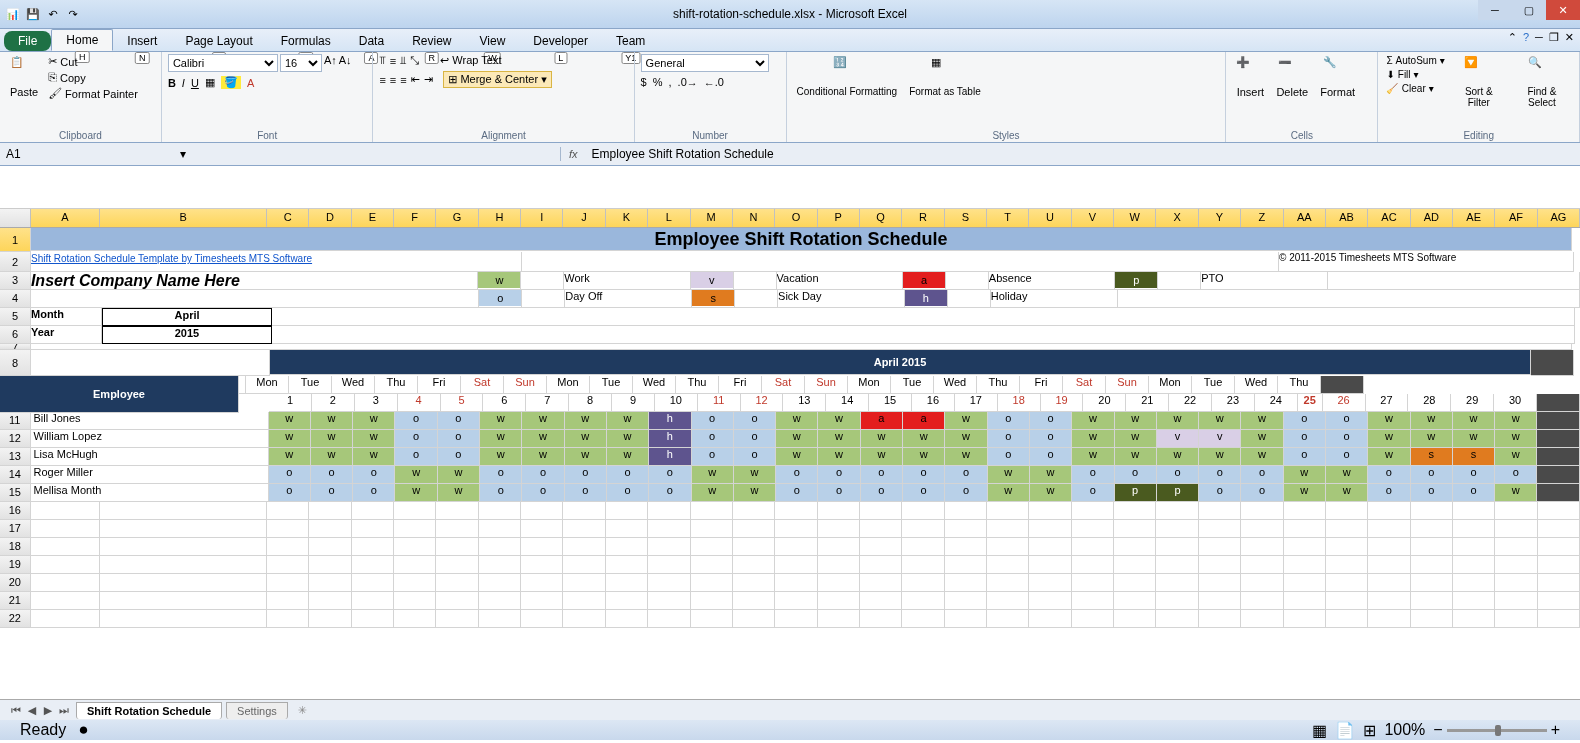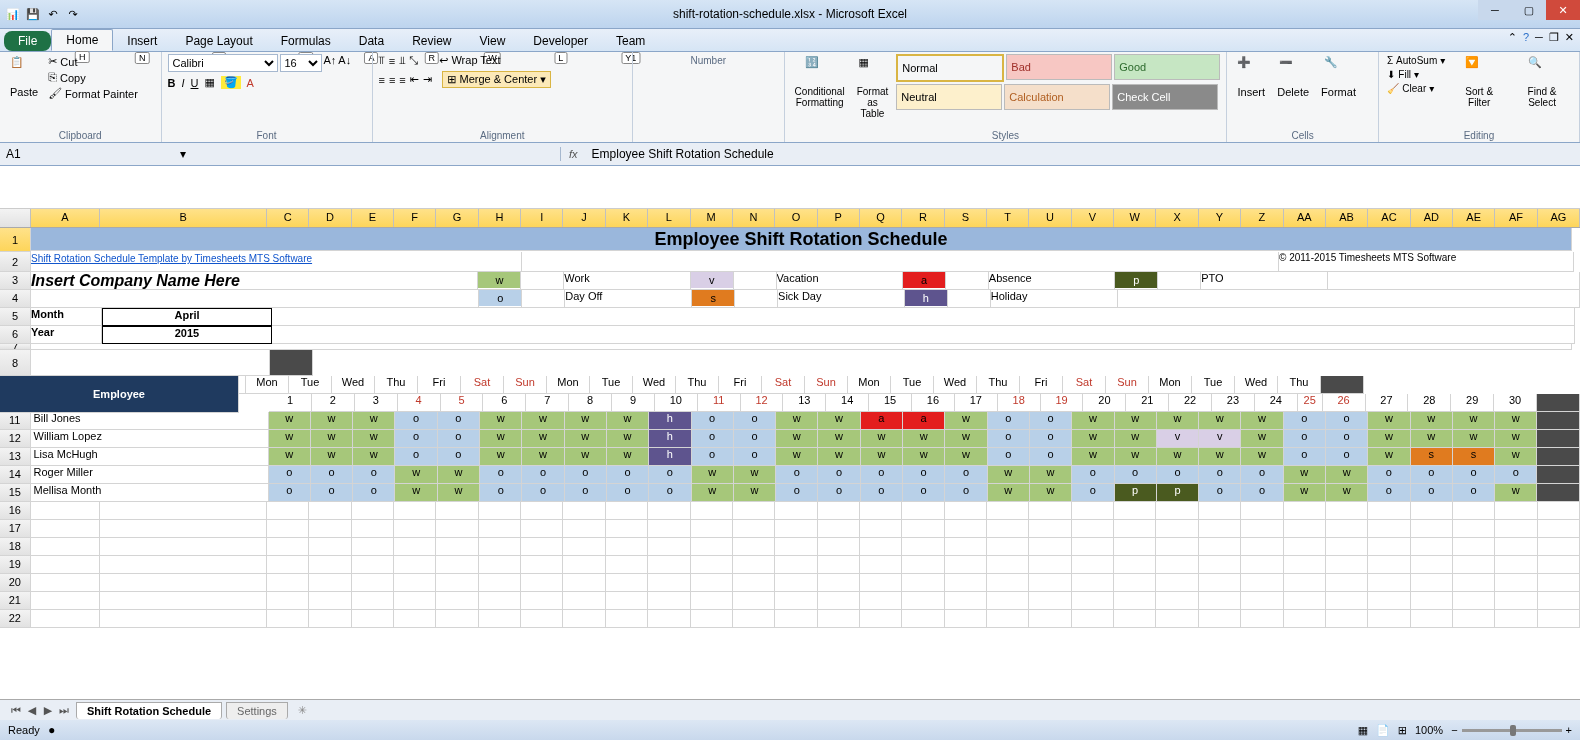--- a/index.html
+++ b/index.html
@@ -54,21 +54,21 @@
 .c-a{background:#e31e1e;color:#000;text-align:center}
 .c-s{background:#e07b1f;text-align:center}
 .c-v{background:#d9cfe6;text-align:center}
 .c-p{background:#4a5a1f;color:#fff;text-align:center}
 .darkend{background:#4a4a4a}
 .tabsbtm{height:20px;background:#e9eef5;border-top:1px solid #aaa;display:flex;align-items:center;font-size:11px;padding-left:8px;gap:4px}
 .tabsbtm .nav{display:flex;gap:0}
 .tabsbtm .nav span{width:16px;text-align:center;color:#555}
 .tabsbtm .sht{padding:2px 10px;border:1px solid #aaa;border-bottom:none;background:#fff;border-radius:0 0 3px 3px}
 .tabsbtm .sht.act{background:#fff;font-weight:bold}
-.status{height:20px;background:linear-gradient(#dce7f4,#c8d8ec);display:flex;align-items:center;font-size:11px;padding:0 8px;justify-content:space-between}
+.status{height:20px;background:linear-gradient(#dce7f4,#c8d8ec);display:flex;align-items:center;font-size:16px;padding:0 20px;justify-content:space-between}
 .status .right{display:flex;align-items:center;gap:8px}
 .zoom{display:flex;align-items:center;gap:4px}
 .zoom .track{width:100px;height:3px;background:#999;position:relative}
 .zoom .track::after{content:"";position:absolute;left:48px;top:-4px;width:6px;height:11px;background:#777;border-radius:2px}
 .link{color:#1155cc;text-decoration:underline;font-size:10px}
 .legbox{width:42px;height:16px;display:inline-block;text-align:center;font-size:11px;line-height:16px}
 </style>
 </head>
 <body>
 
@@ -158,45 +158,43 @@
           <span>≡</span>
         <span>⇤</span>
           <span>⇥</span>
         <span style="margin-left:6px;background:#fce9b8;border:1px solid #d9b544;padding:1px 4px">⊞ <span>Merge &amp; Center</span> ▾</span>
       </div>
     </div>
     <div class="lbl">Alignment</div>
   </div>
 
   <div class="group" style="width:140px">
+    <div class="body" style="flex-direction:column;gap:4px">
+      <select class="rb" style="width:128px"><option>General</option></select>
+      <div style="display:flex;gap:6px">
+        <span>$</span>
+        <span>%</span>
+        <span>,</span>
+        <span>.0→</span>
+        <span>←.0</span>
+      </div>
+    </div>
     <div class="lbl">Number</div>
   </div>
 
   <div class="group" style="width:430px">
     <div class="body">
       <div class="bigbtn">
           <span class="ico32">🔢</span>
           <span style="font-size:10px;text-align:center">Conditional Formatting</span>
         </div>
       <div class="bigbtn">
           <span class="ico32">▦</span>
           <span style="font-size:10px;text-align:center">Format as Table</span>
         </div>
-      <div style="display:flex;flex-direction:column;gap:2px">
-        <div class="styles">
-          <div class="stylecell" style="border:2px solid #d9b544">Normal</div>
-          <div class="stylecell" style="background:#f7c7c3;color:#a0302a">Bad</div>
-          <div class="stylecell" style="background:#c6e6c3;color:#2e6b2e">Good</div>
-        </div>
-        <div class="styles">
-          <div class="stylecell" style="background:#fdf0cc">Neutral</div>
-          <div class="stylecell" style="background:#f5dfca;color:#b05e20">Calculation</div>
-          <div class="stylecell" style="background:#8a8a8a;color:#fff">Check Cell</div>
-        </div>
-      </div>
     </div>
     <div class="lbl">Styles</div>
   </div>
 
   <div class="group" style="width:140px">
     <div class="body">
       <div class="bigbtn">
           <span class="ico32">➕</span>
           <span>Insert</span>
         </div>
@@ -330,20 +328,21 @@
         <div style="width: 168px; text-align: center; border: 1px solid rgb(0, 0, 0); font-weight: bold;">2015</div>
         <div style="width: 1302px;"></div>
       </div>
       <div class="row" style="height: 6px;">
         <div class="rowhdr" style="width: 30px; line-height: 6px;">7</div>
         <div style="width: 1540px;"></div>
       </div>
       <div class="row" style="height: 26px;">
         <div class="rowhdr" style="width: 30px; line-height: 26px;">8</div>
         <div style="width: 238px;"></div>
+        <div class="monthhdr" style="width: 1260px;">April 2015</div>
         <div class="darkend" style="width: 42px;"></div>
       </div>
       <div class="row">
         <div class="rowhdr" style="width: 30px;">9</div>
         <div class="emphdr" rowspan="2" style="width: 238px; height: 36px; line-height: 36px; position: absolute;">Employee</div>
         <div class="dayname" style="width: 42px;">Wed</div>
         <div class="dayname" style="width: 42px;">Thu</div>
         <div class="dayname" style="width: 42px;">Fri</div>
         <div class="dayname weekend" style="width: 42px;">Sat</div>
         <div class="dayname weekend" style="width: 42px;">Sun</div>
@@ -394,21 +393,21 @@
         <div class="dayname" style="width: 42px;">15</div>
         <div class="dayname" style="width: 42px;">16</div>
         <div class="dayname" style="width: 42px;">17</div>
         <div class="dayname weekend" style="width: 42px;">18</div>
         <div class="dayname weekend" style="width: 42px;">19</div>
         <div class="dayname" style="width: 42px;">20</div>
         <div class="dayname" style="width: 42px;">21</div>
         <div class="dayname" style="width: 42px;">22</div>
         <div class="dayname" style="width: 42px;">23</div>
         <div class="dayname" style="width: 42px;">24</div>
-        <div class="dayname weekend" style="width: 24px;">25</div>
+        <div class="dayname weekend" style="width: 24px; font-weight: bold;">25</div>
         <div class="dayname weekend" style="width: 42px;">26</div>
         <div class="dayname" style="width: 42px;">27</div>
         <div class="dayname" style="width: 42px;">28</div>
         <div class="dayname" style="width: 42px;">29</div>
         <div class="dayname" style="width: 42px;">30</div>
         <div class="darkend" style="width: 42px;"></div>
       </div>
       <div class="row">
         <div class="rowhdr" style="width: 30px;">11</div>
         <div style="width: 238px; padding-left: 3px;">Bill Jones</div>

